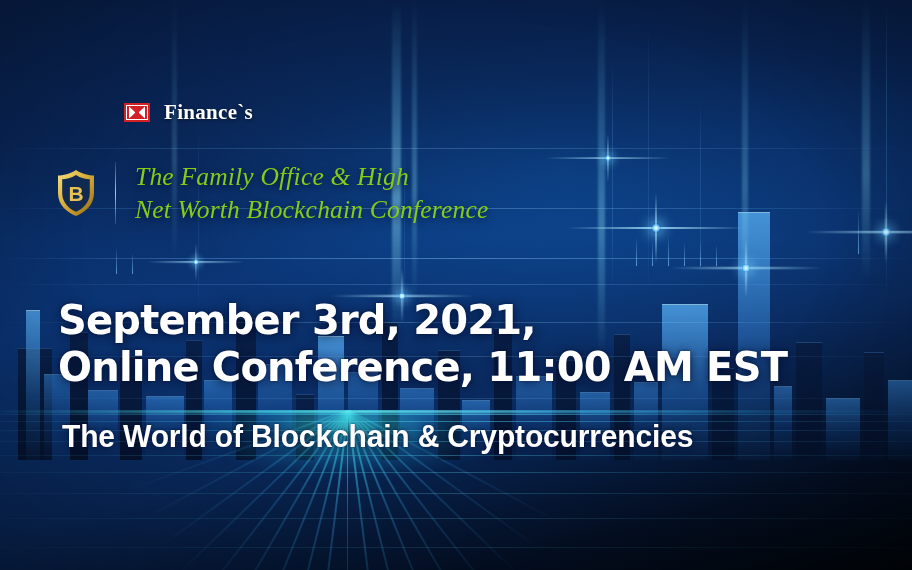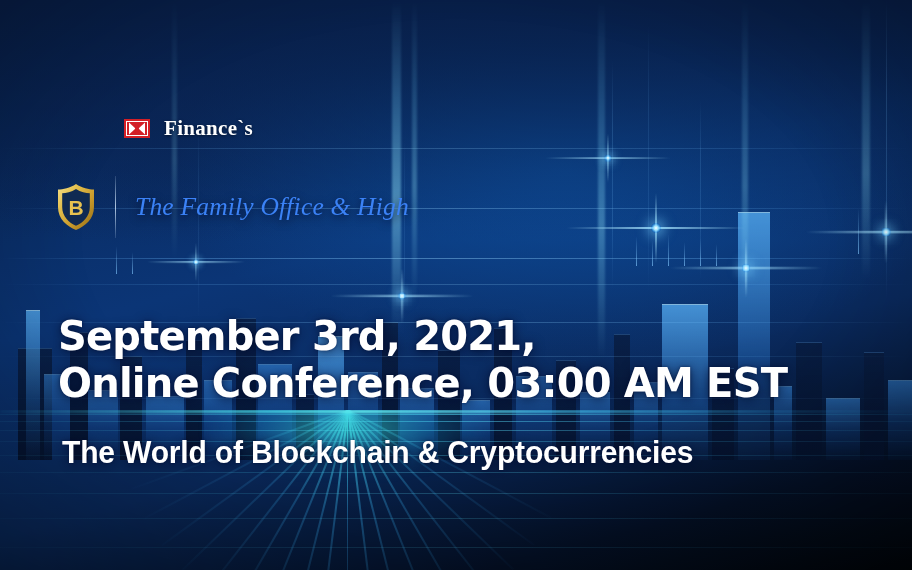--- a/index.html
+++ b/index.html
@@ -112,21 +112,21 @@
     filter:blur(1px);
   }
 
   .vignette {
     position:absolute; inset:0;
     background:radial-gradient(ellipse 85% 80% at 50% 42%, rgba(0,0,0,0) 48%, rgba(0,0,0,0.42) 100%);
     pointer-events:none;
   }
 
   
-  .content { position:absolute; inset:0;margin-top:16px; }
+  .content { position:absolute; inset:0; }
 
   .brand { position:absolute; left:124px; top:100px; }
   .brand-row { display:flex; align-items:center; gap:14px; }
   .brand-mark {
     width:26px; height:19px;
     background:#d31f26;
     position:relative; flex:none;
     display:flex; align-items:center; justify-content:center;
   }
   .brand-mark svg { display:block; }
@@ -149,21 +149,21 @@
 
   .titlegroup { position:absolute; left:55px; top:160px; display:flex; align-items:center; }
   .shield { width:42px; height:48px; flex:none; }
   .divider {
     width:1px; height:62px;
     margin-left:18px; margin-right:19px;
     background:linear-gradient(180deg, rgba(200,225,255,0.15), rgba(215,235,255,0.80), rgba(200,225,255,0.15));
     flex:none;
   }
   .conf-title {
-    color:#3b82f6;
+    color:#84cc16;
     font-family:"Liberation Serif", serif;
     font-style:italic;
     font-size:25.5px;
     line-height:1.31;
     letter-spacing:0.2px;
     white-space:nowrap;
     text-shadow:0 2px 8px rgba(0,10,40,0.75);
   }
 
   .headline {
@@ -366,24 +366,25 @@
             </linearGradient>
           </defs>
           <path d="M21 1 C15 5 8 6.5 3 6.5 L3 24 C3 36 12 43.5 21 47 C30 43.5 39 36 39 24 L39 6.5 C34 6.5 27 5 21 1 Z" fill="url(#gold)"></path>
           <path d="M21 6 C16.5 9 11 10.2 7.2 10.2 L7.2 24 C7.2 33.6 14 39.8 21 42.7 C28 39.8 34.8 33.6 34.8 24 L34.8 10.2 C31 10.2 25.5 9 21 6 Z" fill="#102a52"></path>
           <text x="21" y="31.5" text-anchor="middle" font-family="Liberation Sans, sans-serif" font-size="21" font-weight="bold" fill="#e8c250">B</text>
         </svg>
       </span>
       <span class="divider"></span>
       <div class="conf-title">
         <div>The Family Office &amp; High</div>
+        <div>Net Worth Blockchain Conference</div>
       </div>
     </div>
 
     <div class="headline">
       <div>September 3rd, 2021,</div>
-      <div>Online Conference, 03:00 AM EST</div>
+      <div>Online Conference, 11:00 AM EST</div>
     </div>
 
     <div class="subline">The World of Blockchain &amp; Cryptocurrencies</div>
 
   </div>
 </div>
 
 </body></html>

